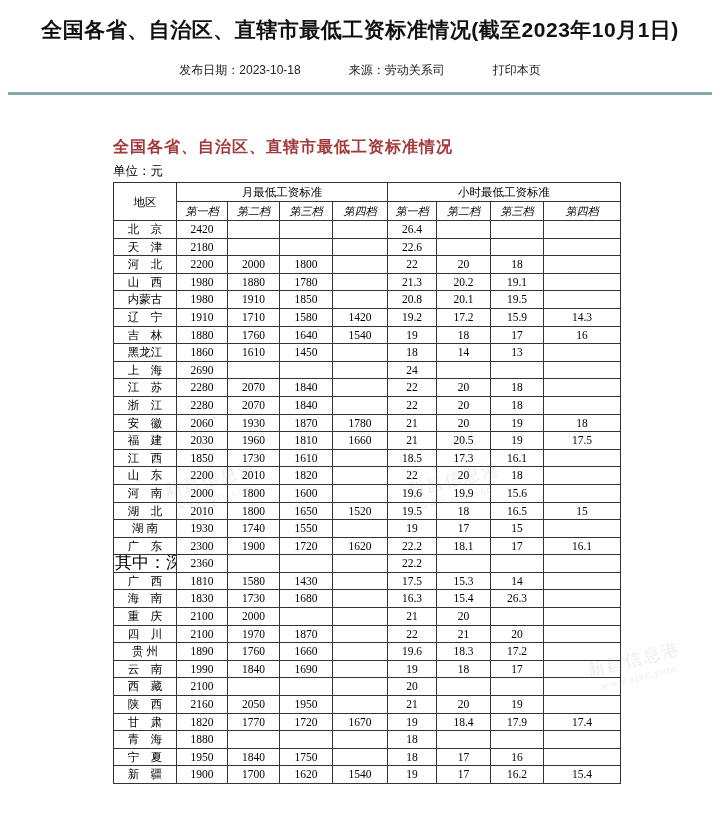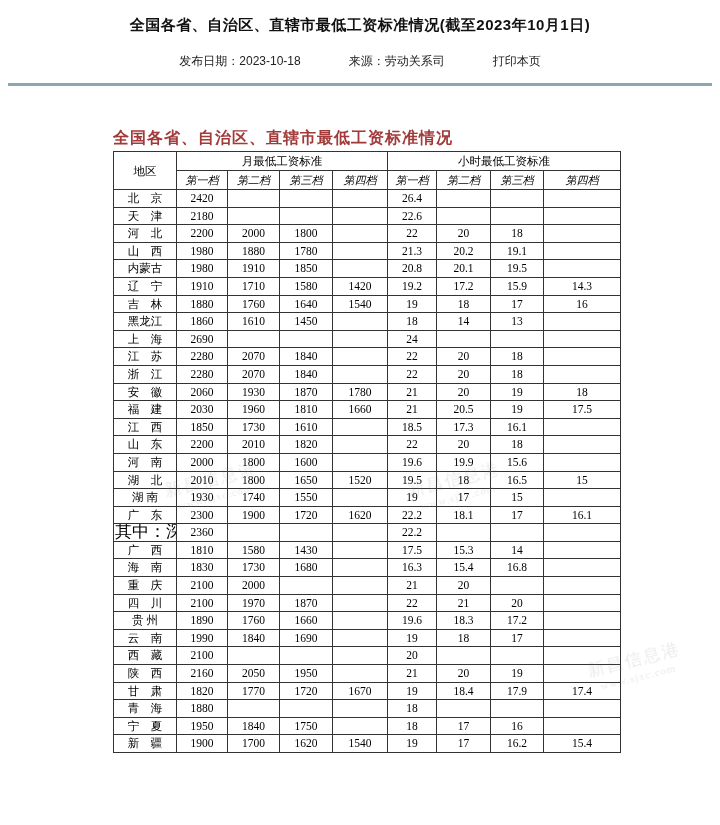--- a/index.html
+++ b/index.html
@@ -8,21 +8,21 @@
     width:720px;height:825px;
     background:#ffffff;
     overflow:hidden;
     font-family:"Liberation Sans", sans-serif;
   }
   
   .page-title{
     margin:0;
     padding-top:16px;
     text-align:center;
-    font-size:15px;
+    font-size:21px;
     font-weight:bold;
     color:#111;
     letter-spacing:0.5px;
     font-family:"Liberation Sans", sans-serif;
   }
   .meta-row{
     margin-top:18px;
     display:flex;
     justify-content:center;
     align-items:center;
@@ -123,20 +123,21 @@
 
   <div class="meta-row">
     <span class="meta-item"><span>发布日期：</span><span>2023-10-18</span></span>
     <span class="meta-item"><span>来源：</span><span>劳动关系司</span></span>
     <span class="meta-item print-link">打印本页</span>
   </div>
 
   <div class="divider"></div>
 
   <div class="table-title">全国各省、自治区、直辖市最低工资标准情况</div>
+  <div class="unit-label">单位：元</div>
 
   <table class="wage">
     <colgroup>
       <col style="width:63px">
       <col style="width:51px">
         <col style="width:52px">
         <col style="width:53px">
         <col style="width:55px">
       <col style="width:49px">
         <col style="width:54px">
@@ -393,21 +394,21 @@
           <td></td>
         </tr>
         <tr>
           <td class="region">海　南</td>
           <td>1830</td>
           <td>1730</td>
           <td>1680</td>
           <td></td>
           <td>16.3</td>
           <td>15.4</td>
-          <td>16.8</td>
+          <td>26.3</td>
           <td></td>
         </tr>
         <tr>
           <td class="region">重　庆</td>
           <td>2100</td>
           <td>2000</td>
           <td></td>
           <td></td>
           <td>21</td>
           <td>20</td>

